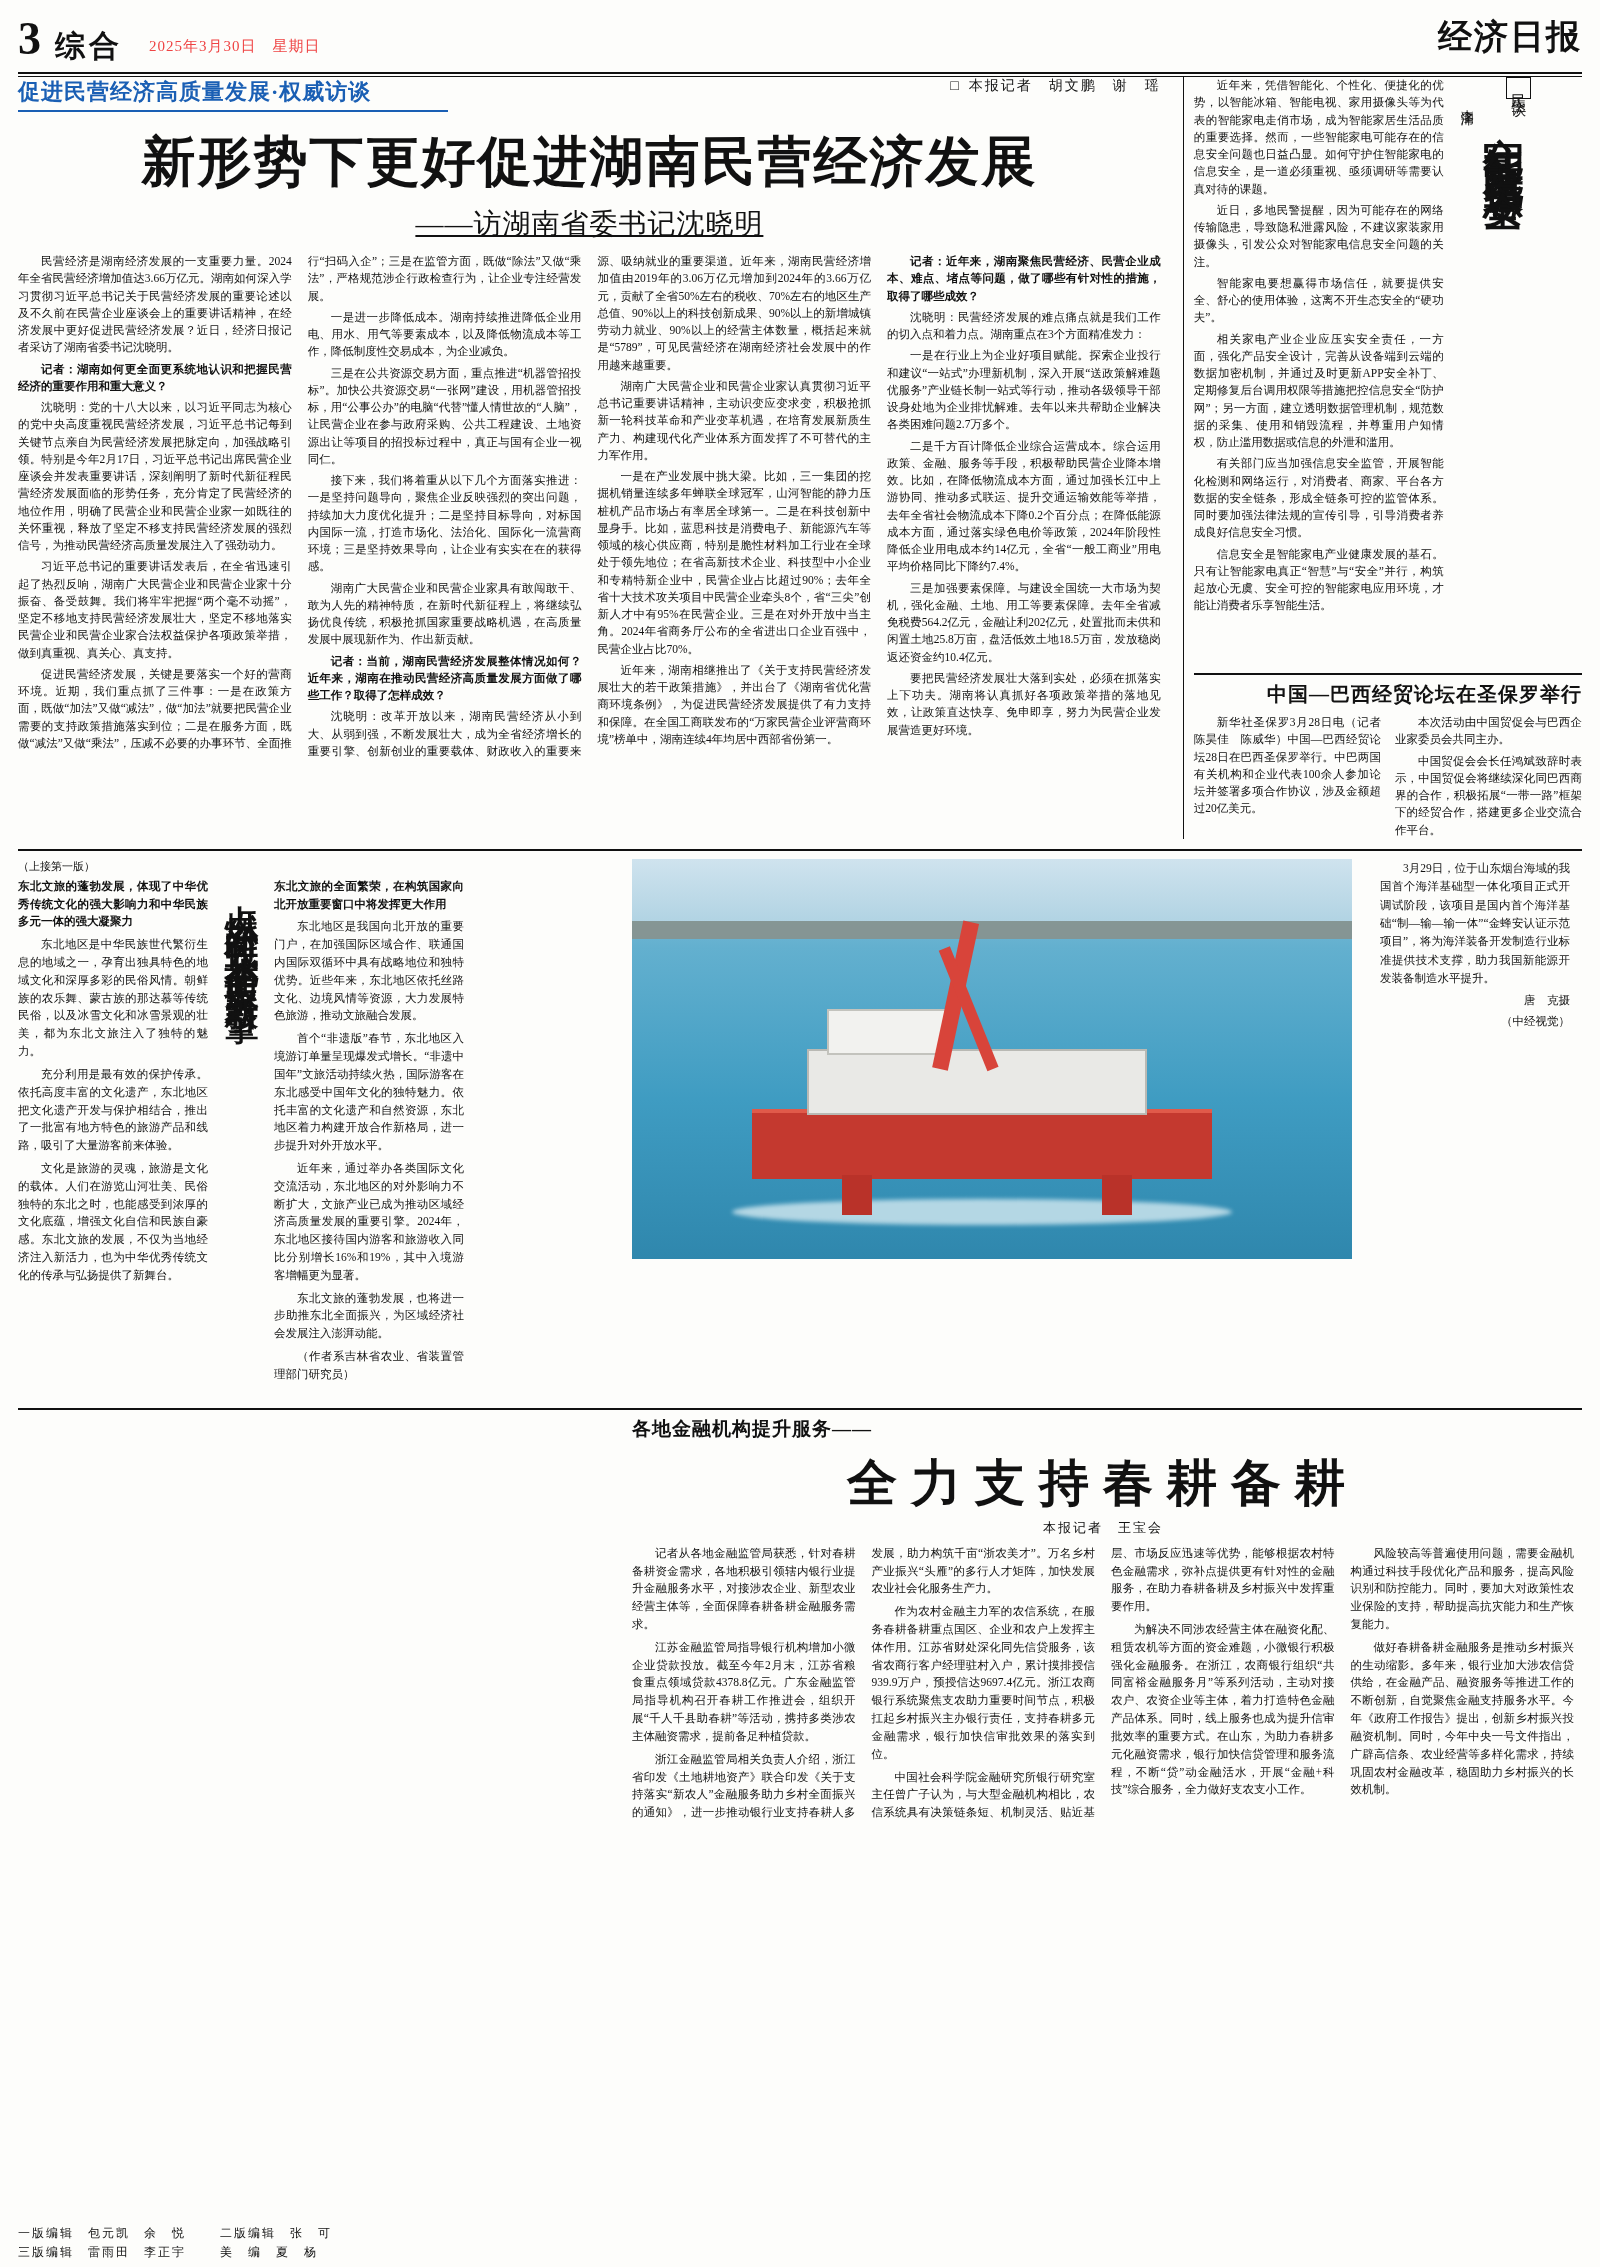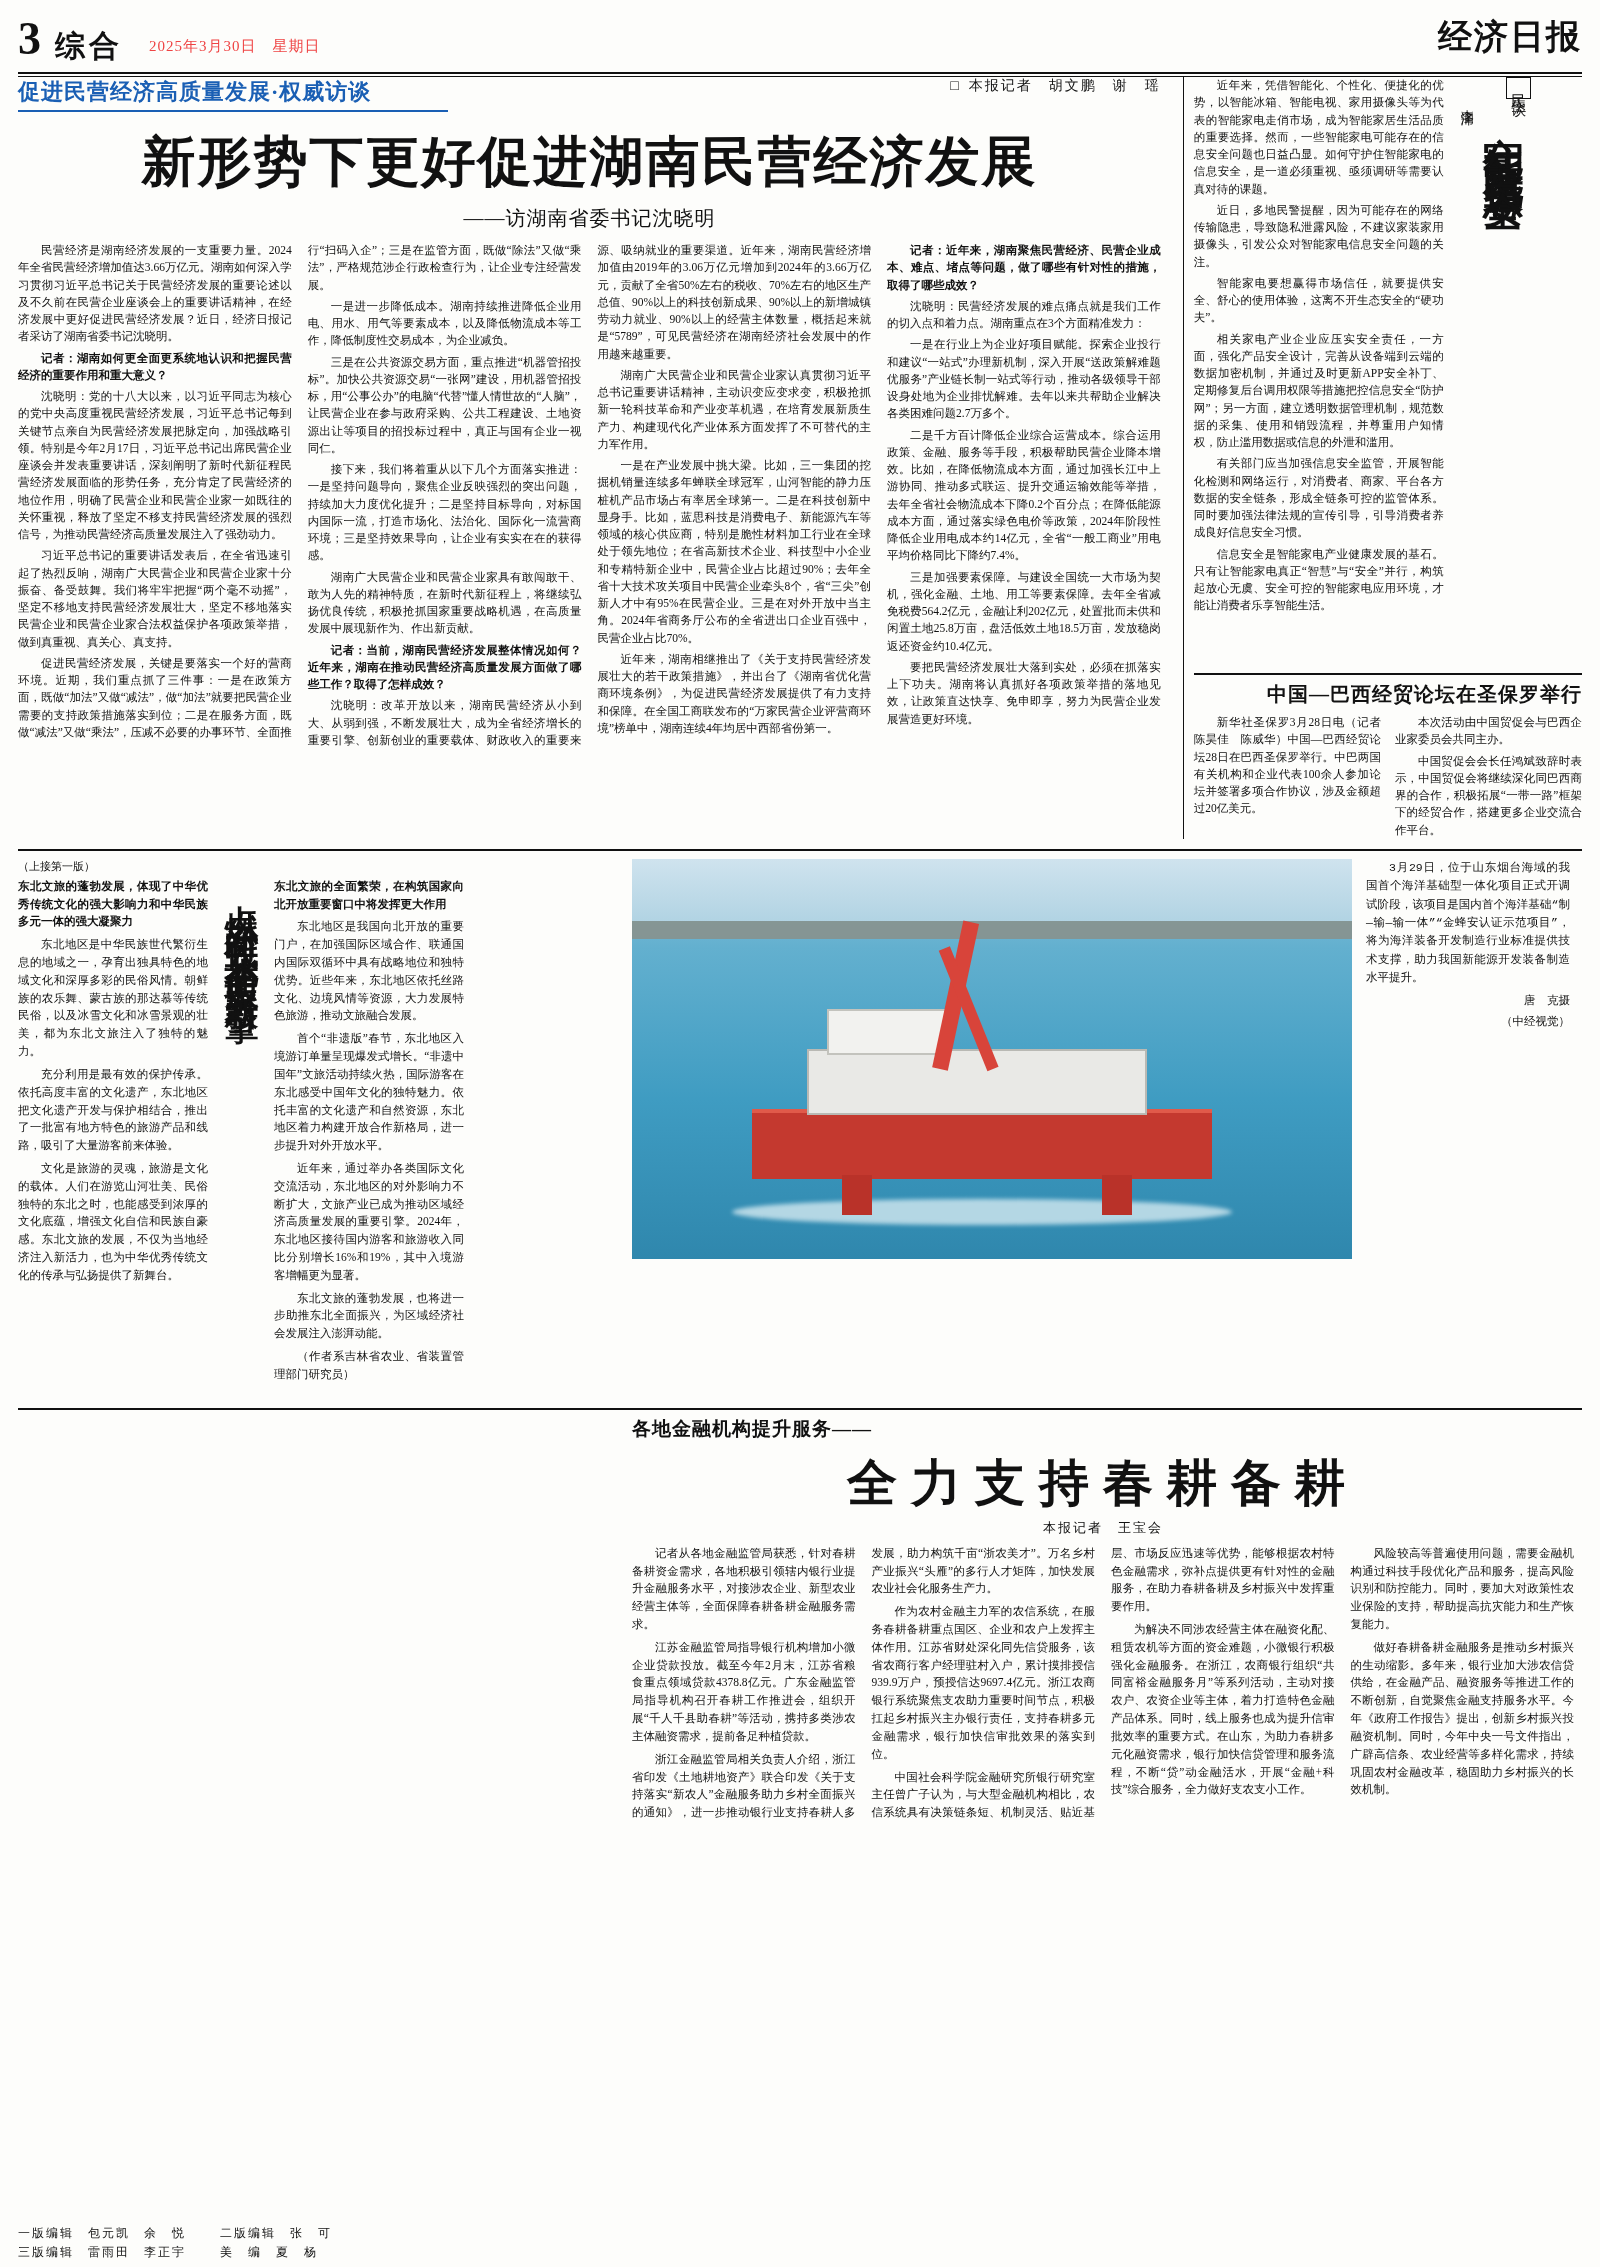--- a/index.html
+++ b/index.html
@@ -27,21 +27,21 @@
   .top-left { width:1160px; padding-right:12px; }
   .vsep { width:1px; background:#111; margin:0 10px; }
   .top-right { width:390px; }
 
   .kicker { color:#1a5fb4; font-size:22px; font-weight:bold; letter-spacing:1px; }
   .kicker-rule { border-bottom:2px solid #1a5fb4; width:430px; margin-top:3px; }
   .headline {
     font-size:54px; font-weight:bold; letter-spacing:2px; text-align:center;
     margin:14px 0 6px 0; font-family:"Liberation Serif", serif;
   }
-  .subhead { text-align:center; font-size:20px; margin-bottom:10px; letter-spacing:1px;}
+  .subhead { text-align:center; font-size:28px; margin-bottom:10px; letter-spacing:1px;text-decoration:underline;}
 
   .cols4 { column-count:4; column-gap:16px; column-rule:0; font-size:11.5px; line-height:1.5; text-align:justify; }
   .cols4 p { margin:0 0 4px 0; text-indent:2em; }
   .cols4 p.b { font-weight:bold; }
   .op-label { display:inline-block; border:1px solid #111; font-size:15px; padding:4px 2px; writing-mode:vertical-rl; letter-spacing:4px; }
   .op-title { writing-mode:vertical-rl; font-size:40px; font-weight:bold; letter-spacing:6px; height:560px; margin:6px 0 0 auto; }
   .op-author { writing-mode:vertical-rl; font-size:13px; letter-spacing:2px; margin-left:6px;}
   .op-body { font-size:11.5px; line-height:1.5; text-align:justify; }
   .op-body p { margin:0 0 4px 0; text-indent:2em; }
   .op-textcol { width:250px; margin-right:8px; }
@@ -75,21 +75,21 @@
   .rig-deck { position:absolute; left:175px; top:190px; width:340px; height:66px; background:#e9e9e6; border:2px solid #b9b9b4;}
   .rig-house { position:absolute; left:195px; top:150px; width:120px; height:46px; background:#f2f2ef; border:2px solid #c3c3bd;}
   .rig-crane { position:absolute; left:300px; top:60px; width:16px; height:150px; background:#d8443a; transform:rotate(12deg); transform-origin:bottom;}
   .rig-crane2 { position:absolute; left:355px; top:80px; width:12px; height:130px; background:#d8443a; transform:rotate(-22deg); transform-origin:bottom;}
   .rig-leg1 { position:absolute; left:210px; top:316px; width:30px; height:40px; background:#b93229; }
   .rig-leg2 { position:absolute; left:470px; top:316px; width:30px; height:40px; background:#b93229; }
   .foam { position:absolute; left:100px; top:340px; width:500px; height:26px; background:#dff0f5; opacity:.75; border-radius:50%; filter:blur(2px);}
   .photo-caption { font-size:11.5px; line-height:1.6; text-align:justify; }
   .photo-caption p { margin:0 0 4px 0; text-indent:2em;}
   .mid-right-inner { display:flex; }
-  .cap-col { width:218px; padding-left:14px;font-family:Liberation Mono, monospace; }
+  .cap-col { width:218px; padding-left:28px; }
   .cap-sign { text-align:right; font-size:11.5px; margin-top:6px;}
 
   
   .bot-rule { border-top:2px solid #111; margin:10px 0 6px 0;}
   .bot-area { display:flex; }
   .bot-left { width:600px; }
   .bot-right { width:956px; padding-left:14px; }
   .kicker2 { font-size:19px; font-weight:bold; letter-spacing:1px; }
   .big-head2 { font-size:50px; font-weight:bold; letter-spacing:14px; text-align:center; margin:8px 0 2px; }
   .byline2 { text-align:center; font-size:13px; letter-spacing:2px; margin-bottom:8px;}

